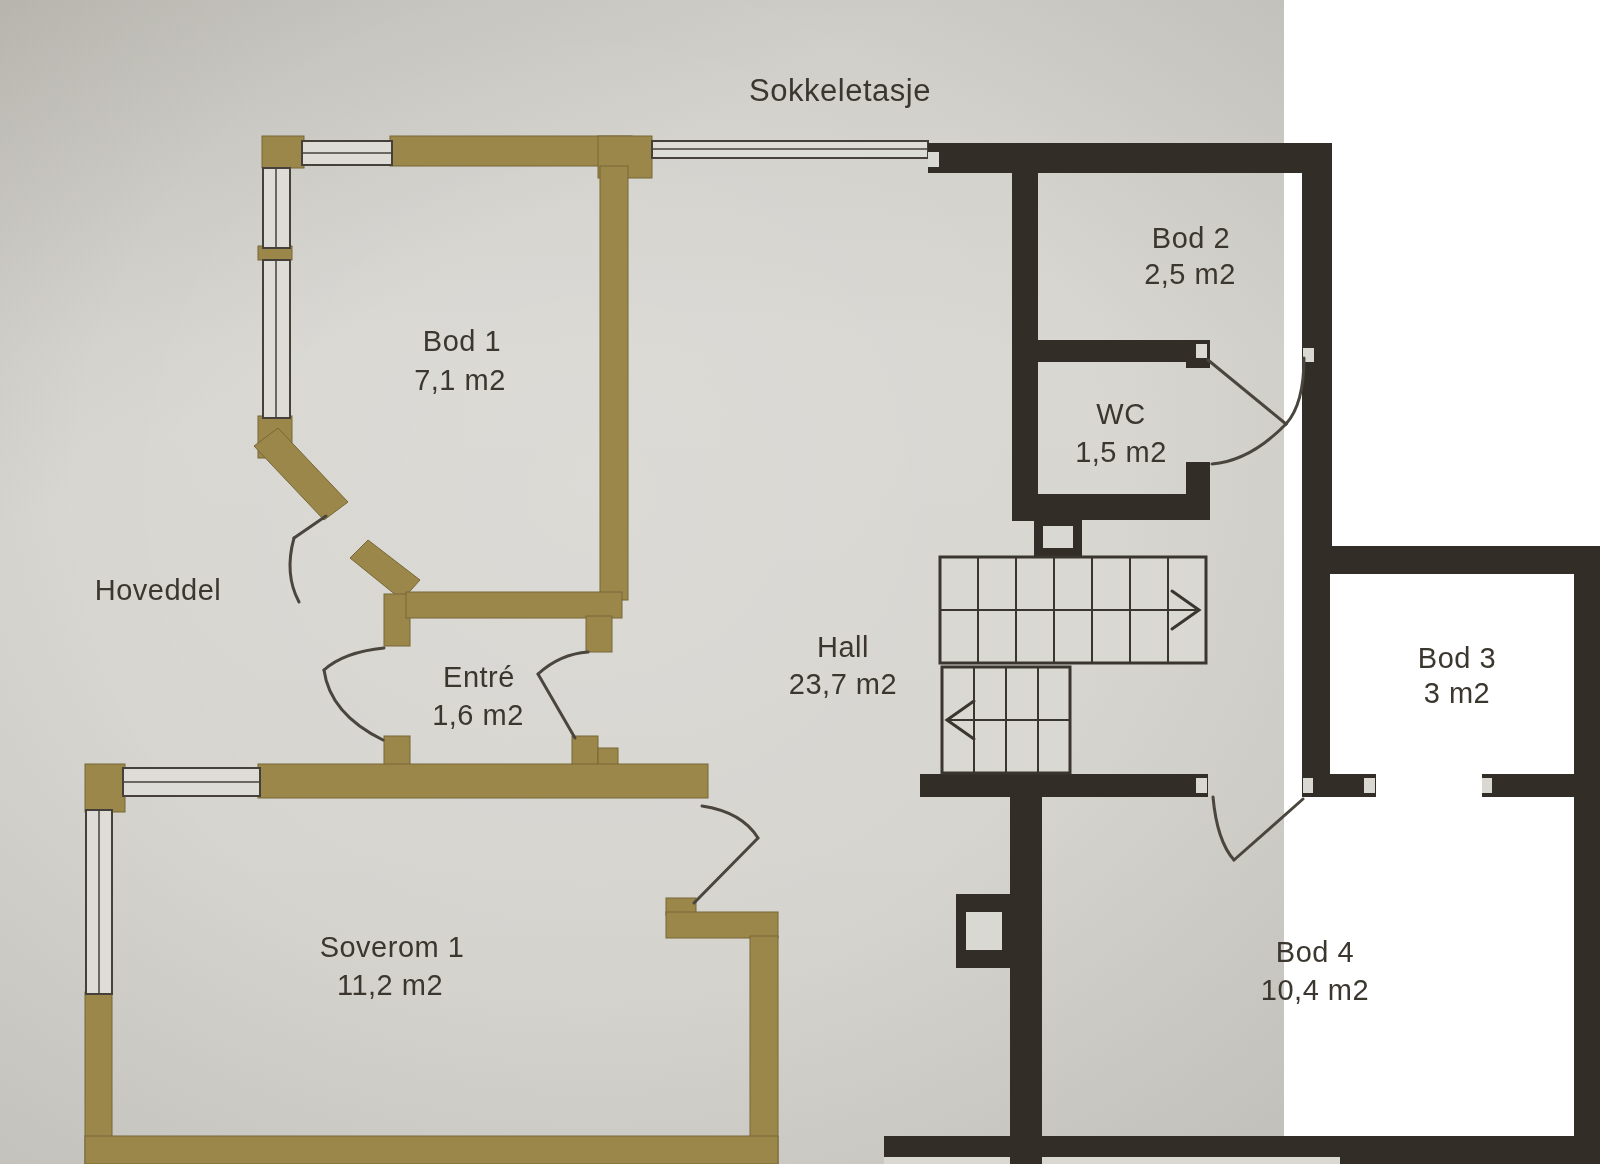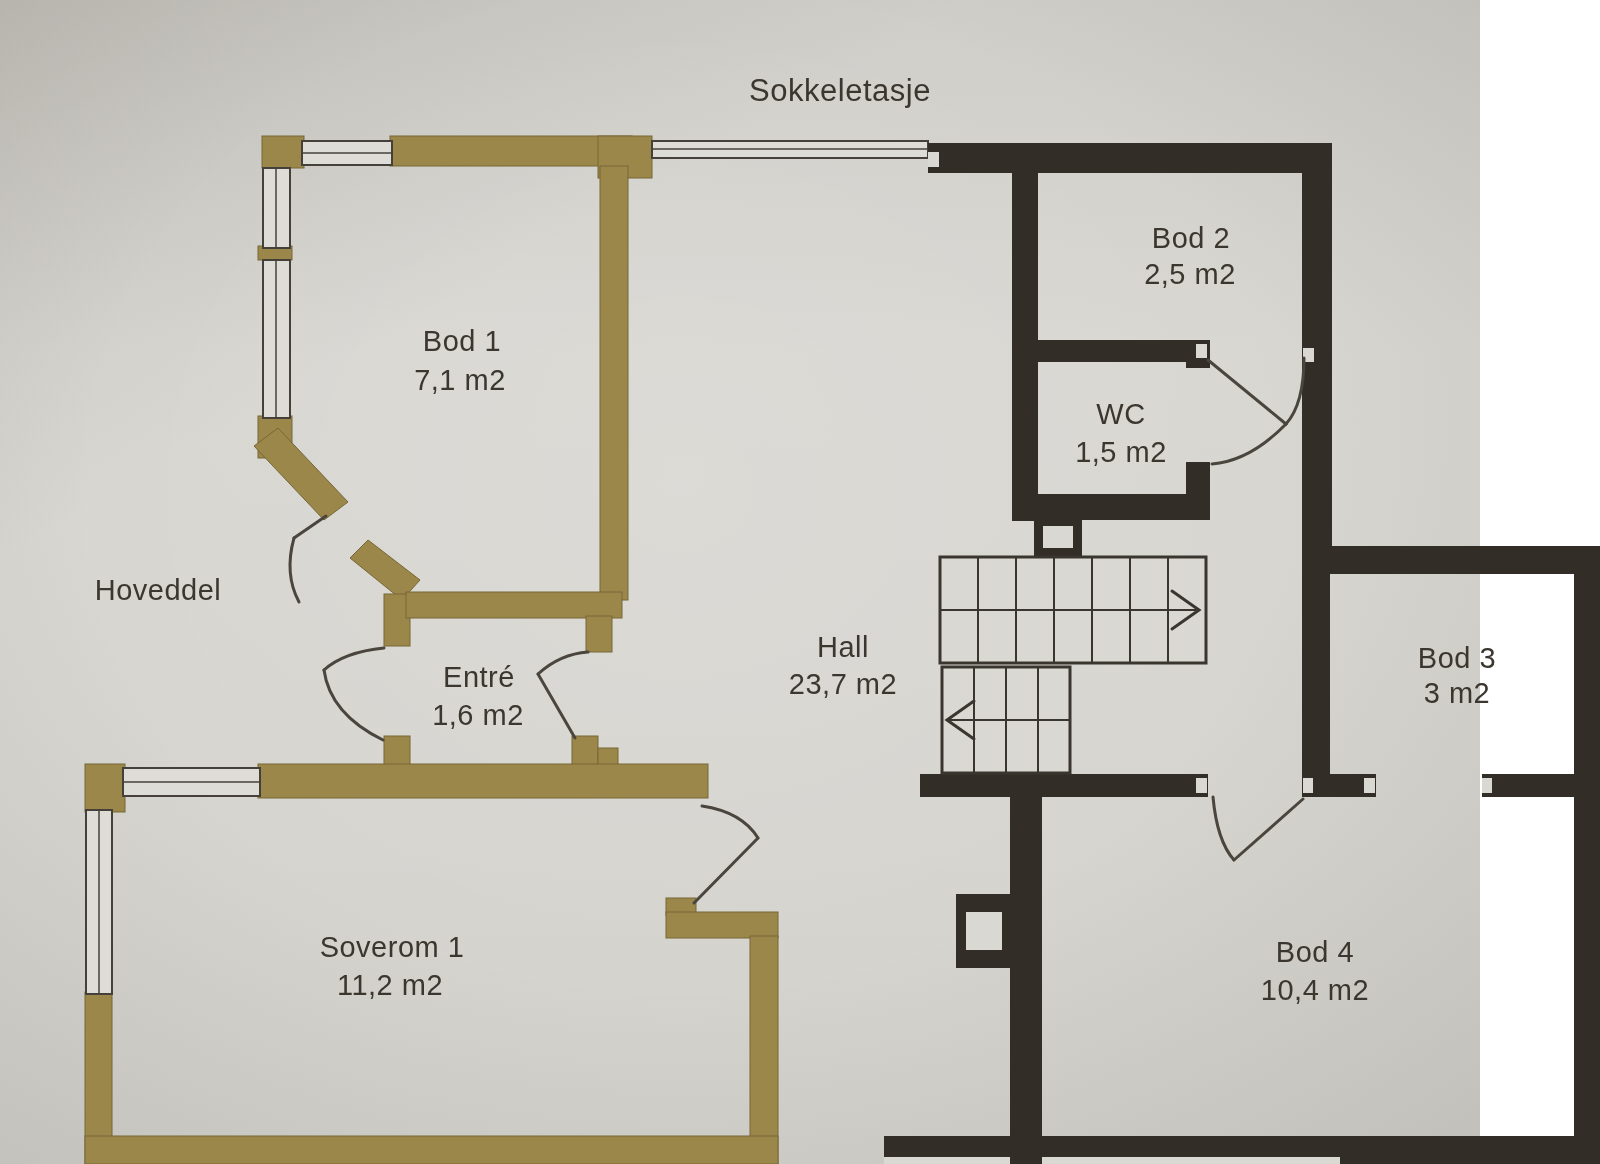--- a/index.html
+++ b/index.html
@@ -1,21 +1,21 @@
 <!DOCTYPE html>
 <html><head>
 <meta charset="utf-8">
 <style>
   html,body{margin:0;padding:0;}
   body{
     width:1600px;height:1164px;overflow:hidden;
     font-family:"Liberation Sans",sans-serif;
   }
   .photo{
-    position:relative;width:1480px;height:1164px;
+    position:relative;width:1284px;height:1164px;
     background:
       linear-gradient(150deg, rgba(92,84,68,0.14) 0%, rgba(92,84,68,0.0) 28%),
       radial-gradient(ellipse at 46% 42%, rgba(255,255,255,0.10) 0%, rgba(255,255,255,0.0) 52%, rgba(40,36,28,0.10) 100%),
       linear-gradient(180deg,#cfcec9 0%, #d8d7d2 30%, #d6d5d0 70%, #d2d1cc 100%);
   }
   svg{position:absolute;left:0;top:0;}
   text{fill:#3b372f;letter-spacing:0.5px;}
   .gold{fill:#9c874a;stroke:#776736;stroke-width:1;}
   .blk{fill:#322d27;stroke:none;}
   .win{fill:#dddcd7;stroke:#45413a;stroke-width:2;}

